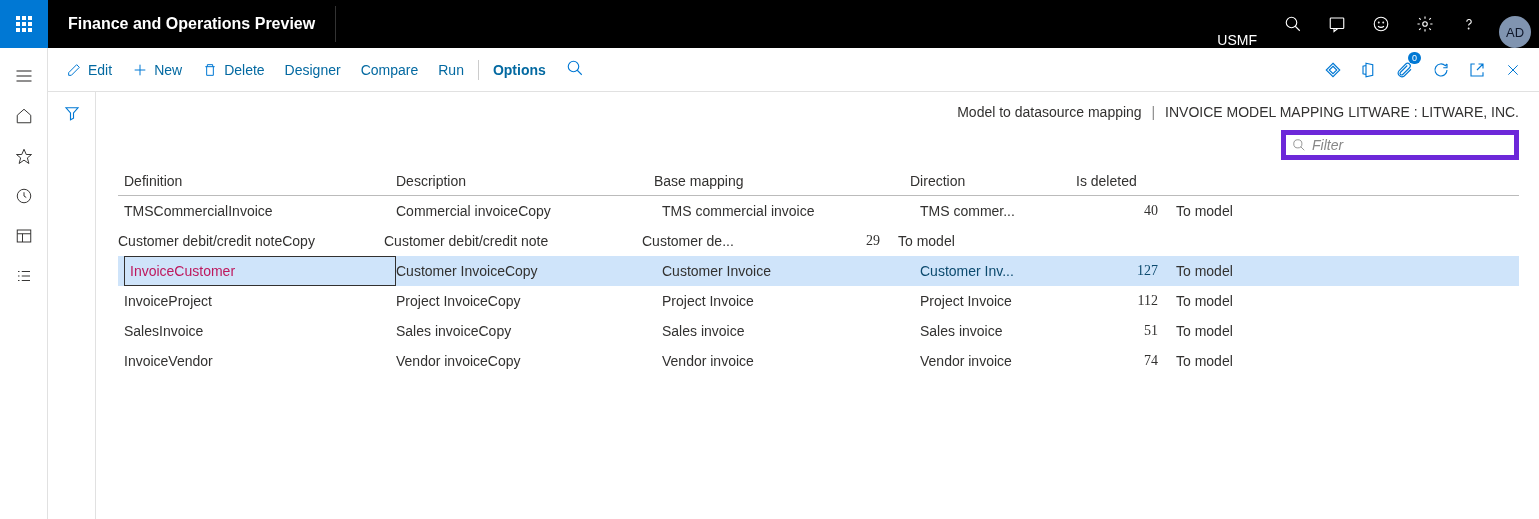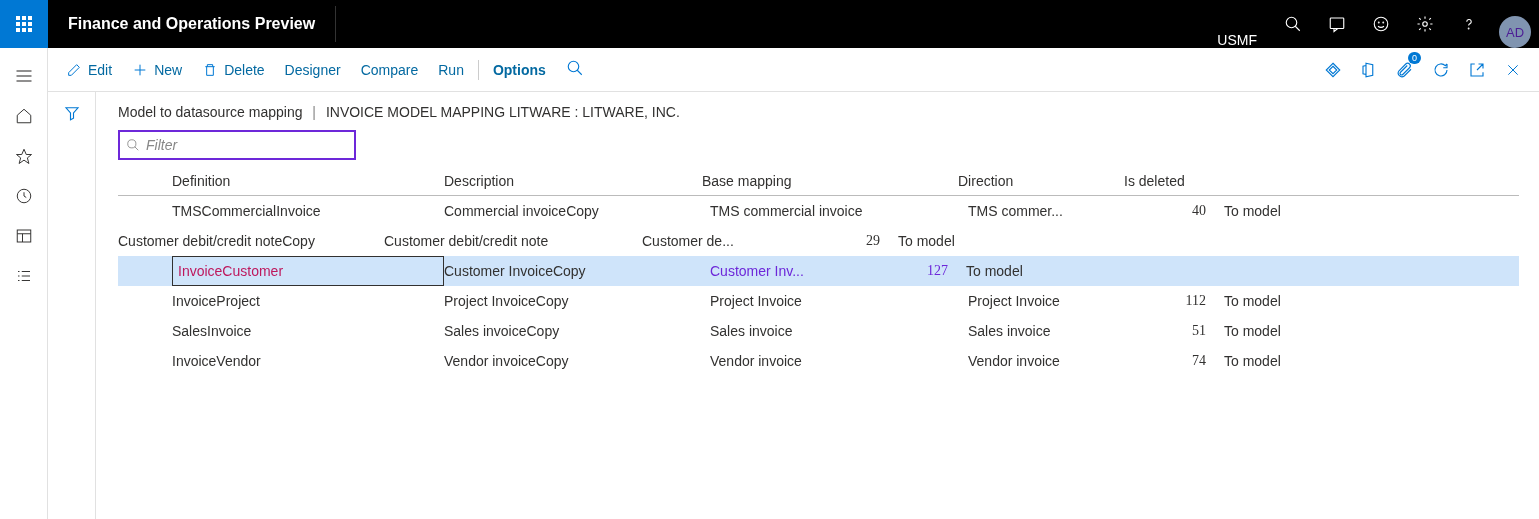--- a/index.html
+++ b/index.html
@@ -9,21 +9,21 @@
 .top-header { height: 48px; background: #000; display: flex; align-items: center; color: #fff; }
 .app-launcher { width: 48px; height: 48px; background: #0078d4; display: flex; align-items: center; justify-content: center; cursor: pointer; }
 .grid-dots { width: 16px; height: 16px; display: grid; grid-template-columns: repeat(3,1fr); grid-template-rows: repeat(3,1fr); gap: 2px; }
 .grid-dots span { background: #fff; width: 4px; height: 4px; }
 .app-title { padding: 0 20px; font-size: 16px; font-weight: 600; border-right: 1px solid #333; height: 36px; display: flex; align-items: center; }
 .header-spacer { flex: 1; }
 .header-right { display: flex; align-items: flex-end; height: 48px; }
 .company-code { padding: 0 14px; font-size: 14px; }
 .hdr-icon { width: 44px; height: 48px; display: flex; align-items: center; justify-content: center; cursor: pointer; }
 .hdr-icon svg { stroke: #fff; fill: none; stroke-width: 1.5; }
-.avatar { width: 32px; height: 32px; border-radius: 50%; background: #8094b0; color: #4c1d95; display: flex; align-items: center; justify-content: center; font-size: 13px; margin: 0 8px; }
+.avatar { width: 32px; height: 32px; border-radius: 50%; background: #8094b0; color: #0f172a; display: flex; align-items: center; justify-content: center; font-size: 13px; margin: 0 8px; }
 
 
 .main-layout { display: flex; height: calc(519px - 48px); }
 .nav-rail { width: 48px; background: #fff; border-right: 1px solid #e1e1e1; display: flex; flex-direction: column; align-items: center; padding-top: 8px; }
 .nav-icon { width: 48px; height: 40px; display: flex; align-items: center; justify-content: center; cursor: pointer; }
 .nav-icon svg { stroke: #323130; fill: none; stroke-width: 1.3; }
 
 .content { flex: 1; display: flex; flex-direction: column; }
 
 
@@ -36,44 +36,44 @@
 .tb-spacer { flex: 1; }
 .tb-right-icon { width: 36px; height: 32px; display: flex; align-items: center; justify-content: center; cursor: pointer; position: relative; }
 .tb-right-icon svg { stroke: #0078d4; fill: none; stroke-width: 1.5; }
 .badge { position: absolute; top: -2px; right: 2px; background: #0078d4; color: #fff; border-radius: 8px; font-size: 9px; padding: 0 4px; line-height: 12px; }
 
 
 .body-area { flex: 1; display: flex; }
 .filter-rail { width: 48px; border-right: 1px solid #e1e1e1; display: flex; justify-content: center; padding-top: 12px; }
 .filter-rail svg { stroke: #0078d4; fill: none; stroke-width: 1.5; }
 
-.grid-area { flex: 1; padding: 12px 20px 0 22px; display: flex; flex-direction: column; }
+.grid-area { flex: 1; padding: 12px 20px 0 22px; display: flex; flex-direction: column; align-items: flex-end; }
 .breadcrumb { font-size: 14px; color: #323130; margin-bottom: 10px; }
 .breadcrumb .sep { color: #888; padding: 0 6px; }
-.filter-box { width: 238px; height: 30px; border: 2px solid #6d28d9; display: flex; align-items: center; padding: 0 6px; margin-bottom: 6px; }
+.filter-box { width: 238px; height: 30px; border: 5px solid #6d28d9; display: flex; align-items: center; padding: 0 6px; margin-bottom: 6px; }
 .filter-box svg { stroke: #888; fill: none; stroke-width: 1.5; }
 .filter-box input { border: none; outline: none; flex: 1; font-size: 14px; padding-left: 6px; font-style: italic; color: #666; }
 .filter-box input::placeholder { color: #888; }
 
 
 .grid { width: 100%; }
 .grid-header, .grid-row { display: flex; align-items: center; height: 30px; font-size: 14px; }
 .grid-header { border-bottom: 1px solid #bbb; color: #323130; }
 .grid-header .col { display: flex; align-items: center; gap: 4px; cursor: pointer; }
-.col-def { width: 278px; padding-left: 6px; margin-left: 48px; }
+.col-def { width: 278px; padding-left: 6px; }
 .col-name { width: 266px; }
 .col-desc { width: 258px; }
 .col-base { width: 200px; }
 .col-num { width: 42px; text-align: right; padding-right: 4px; font-family: Liberation Serif, serif; }
 .col-dir { width: 180px; padding-left: 14px; }
 .col-del { width: 120px; }
 .grid-row { border-bottom: 0; color: #323130; }
 .grid-row.selected { background: #cfe4fa; }
 .grid-row.selected .cell-def { border: 1px solid #323130; color: #be185d; padding-left: 5px; height: 30px; display: flex; align-items: center; }
-.grid-row.selected .col-base, .grid-row.selected .col-num { color: #6d28d9; }
+.grid-row.selected .col-base, .grid-row.selected .col-num { color: #0c4a6e; }
 .truncate { white-space: nowrap; overflow: hidden; text-overflow: ellipsis; }
 .sort-arrow { font-size: 12px; }
 </style>
 </head>
 <body>
 
 <div class="top-header">
   <div class="app-launcher">
     <div class="grid-dots">
       <span></span>
@@ -308,20 +308,21 @@
                 <div class="col-base truncate">Customer de...</div>
                 <div class="col-num">29</div>
                 <div class="col-dir">To model</div>
                 <div class="col-del"></div>
               </div>
               <div class="grid-row selected">
                 <div class="col-def">
                   <div class="cell-def">InvoiceCustomer</div>
                 </div>
                 <div class="col-name truncate">Customer InvoiceCopy</div>
+                <div class="col-desc truncate">Customer Invoice</div>
                 <div class="col-base truncate">Customer Inv...</div>
                 <div class="col-num">127</div>
                 <div class="col-dir">To model</div>
                 <div class="col-del"></div>
               </div>
               <div class="grid-row">
                 <div class="col-def">
                   <div class="cell-def">InvoiceProject</div>
                 </div>
                 <div class="col-name truncate">Project InvoiceCopy</div>

